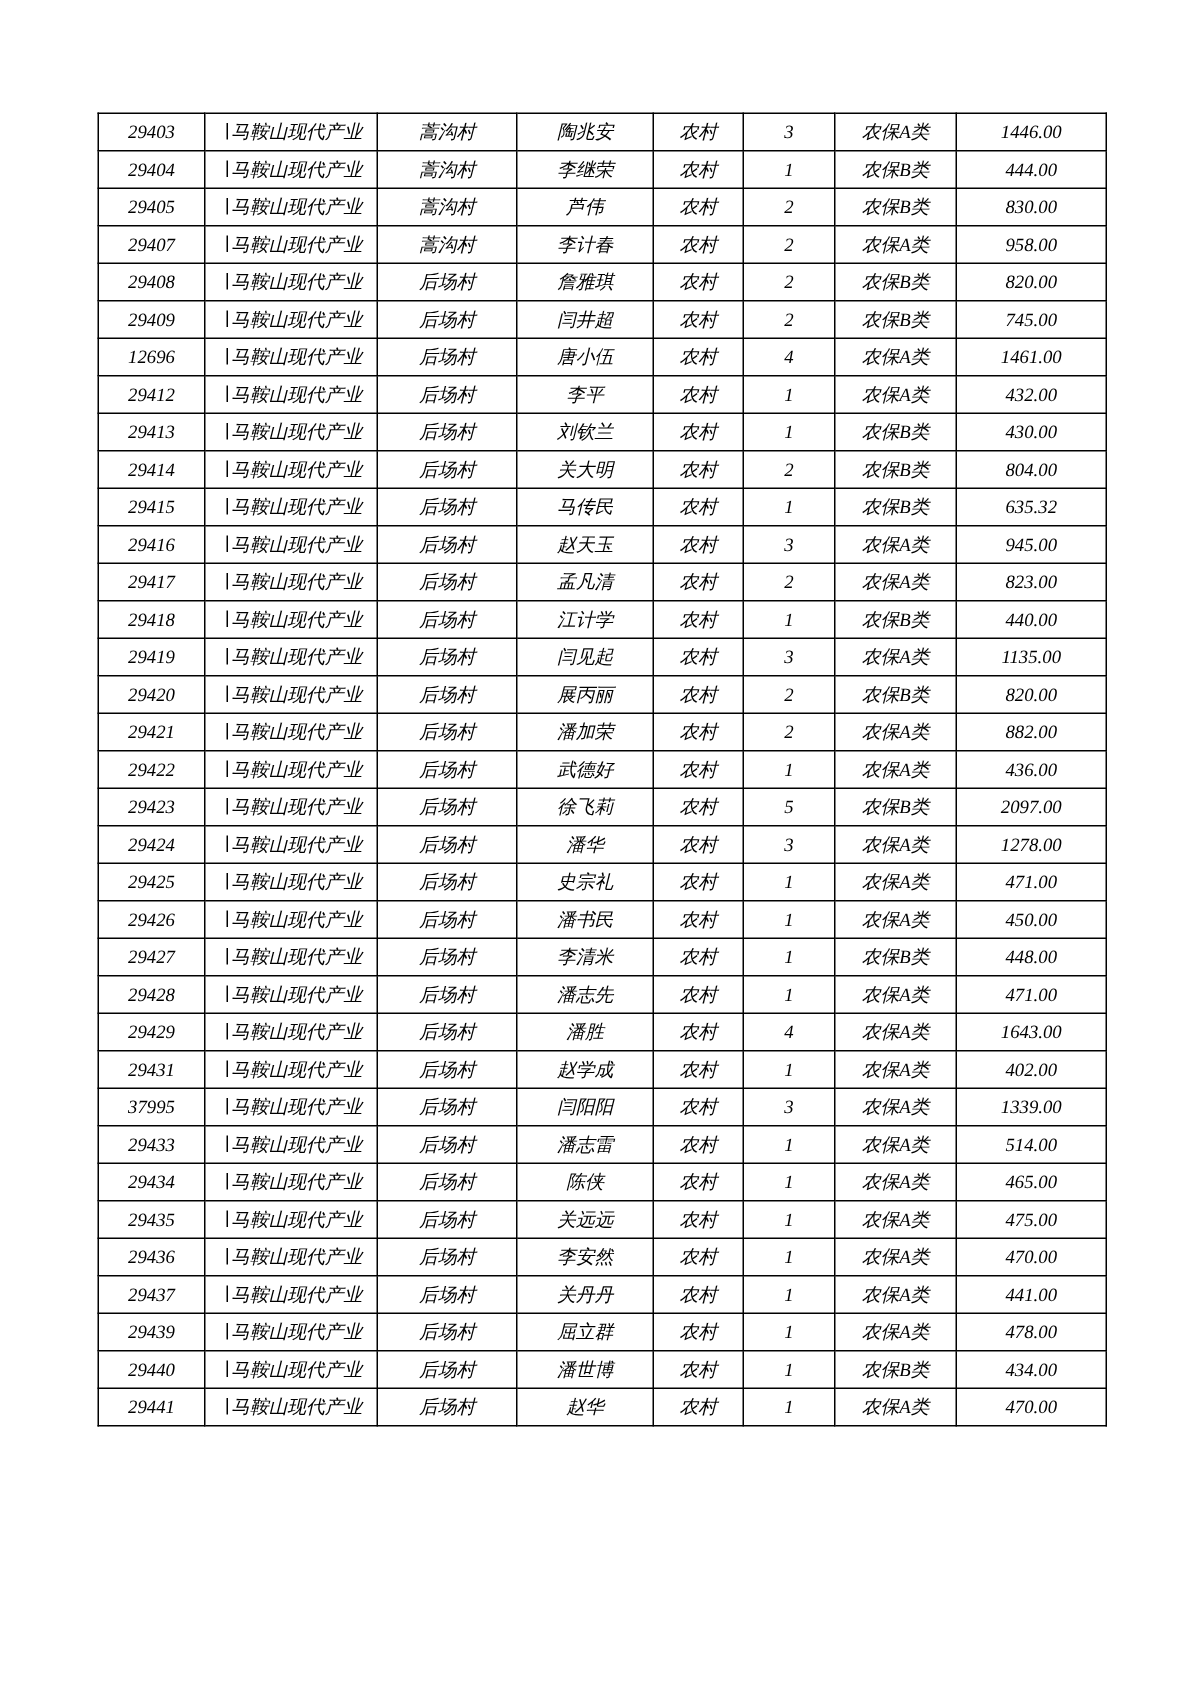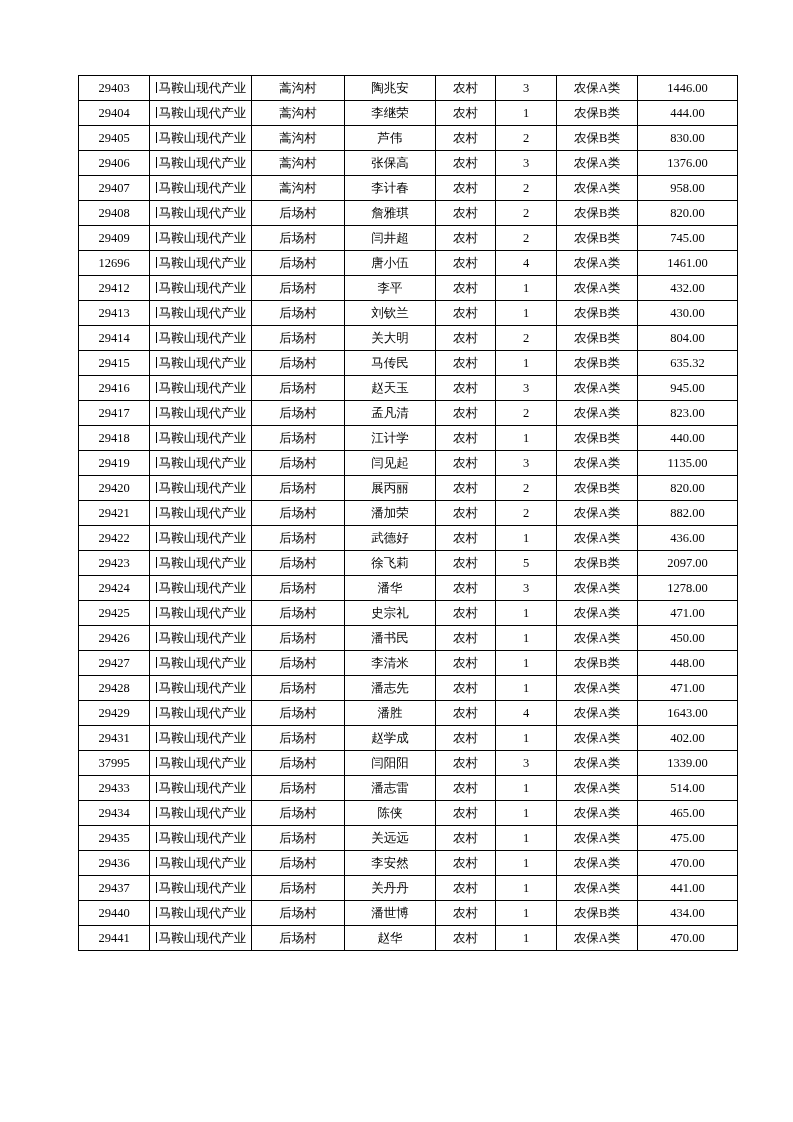--- a/index.html
+++ b/index.html
@@ -6,40 +6,41 @@
   body{
     width:793px;height:1122px;
     background:#ffffff;
     font-family:"Liberation Serif","DejaVu Serif",serif;
     color:#000;
     position:relative;
     overflow:hidden;
   }
   .sheet{
     position:absolute;
-    left:78px;
+    left:65px;
     top:75px;
+    font-style:italic;
   }
   table{
     border-collapse:collapse;
     table-layout:fixed;
   }
   td{
     border:1px solid #000;
     font-size:12.5px;
     line-height:1;
     text-align:center;
     vertical-align:middle;
     height:24px;
     padding:0;
     overflow:hidden;
     white-space:nowrap;
   }
   .col-code{width:70px;}
-  .col-org{width:101px;text-align:center;padding-left:0;}
+  .col-org{width:101px;text-align:left;padding-left:13px;}
   .col-village{width:92px;}
   .col-name{width:90px;}
   .col-type{width:59px;margin-top:21px;}
   .col-count{width:60px;}
   .col-category{width:80px;}
   .col-amount{width:99px;}
   .sliver{
     display:inline-block;
     width:1px;
     height:11px;
@@ -88,30 +89,20 @@
           <td class="col-code">29405</td>
           <td class="col-org"><span class="sliver"></span><span>马鞍山现代产业</span></td>
           <td class="col-village">蒿沟村</td>
           <td class="col-name">芦伟</td>
           <td class="col-type">农村</td>
           <td class="col-count">2</td>
           <td class="col-category">农保B类</td>
           <td class="col-amount">830.00</td>
         </tr>
         <tr>
-          <td class="col-code">29406</td>
-          <td class="col-org"><span class="sliver"></span><span>马鞍山现代产业</span></td>
-          <td class="col-village">蒿沟村</td>
-          <td class="col-name">张保高</td>
-          <td class="col-type">农村</td>
-          <td class="col-count">3</td>
-          <td class="col-category">农保A类</td>
-          <td class="col-amount">1376.00</td>
-        </tr>
-        <tr>
           <td class="col-code">29407</td>
           <td class="col-org"><span class="sliver"></span><span>马鞍山现代产业</span></td>
           <td class="col-village">蒿沟村</td>
           <td class="col-name">李计春</td>
           <td class="col-type">农村</td>
           <td class="col-count">2</td>
           <td class="col-category">农保A类</td>
           <td class="col-amount">958.00</td>
         </tr>
         <tr>
@@ -386,20 +377,30 @@
         </tr>
         <tr>
           <td class="col-code">29437</td>
           <td class="col-org"><span class="sliver"></span><span>马鞍山现代产业</span></td>
           <td class="col-village">后场村</td>
           <td class="col-name">关丹丹</td>
           <td class="col-type">农村</td>
           <td class="col-count">1</td>
           <td class="col-category">农保A类</td>
           <td class="col-amount">441.00</td>
+        </tr>
+        <tr>
+          <td class="col-code">29439</td>
+          <td class="col-org"><span class="sliver"></span><span>马鞍山现代产业</span></td>
+          <td class="col-village">后场村</td>
+          <td class="col-name">屈立群</td>
+          <td class="col-type">农村</td>
+          <td class="col-count">1</td>
+          <td class="col-category">农保A类</td>
+          <td class="col-amount">478.00</td>
         </tr>
         <tr>
           <td class="col-code">29440</td>
           <td class="col-org"><span class="sliver"></span><span>马鞍山现代产业</span></td>
           <td class="col-village">后场村</td>
           <td class="col-name">潘世博</td>
           <td class="col-type">农村</td>
           <td class="col-count">1</td>
           <td class="col-category">农保B类</td>
           <td class="col-amount">434.00</td>

